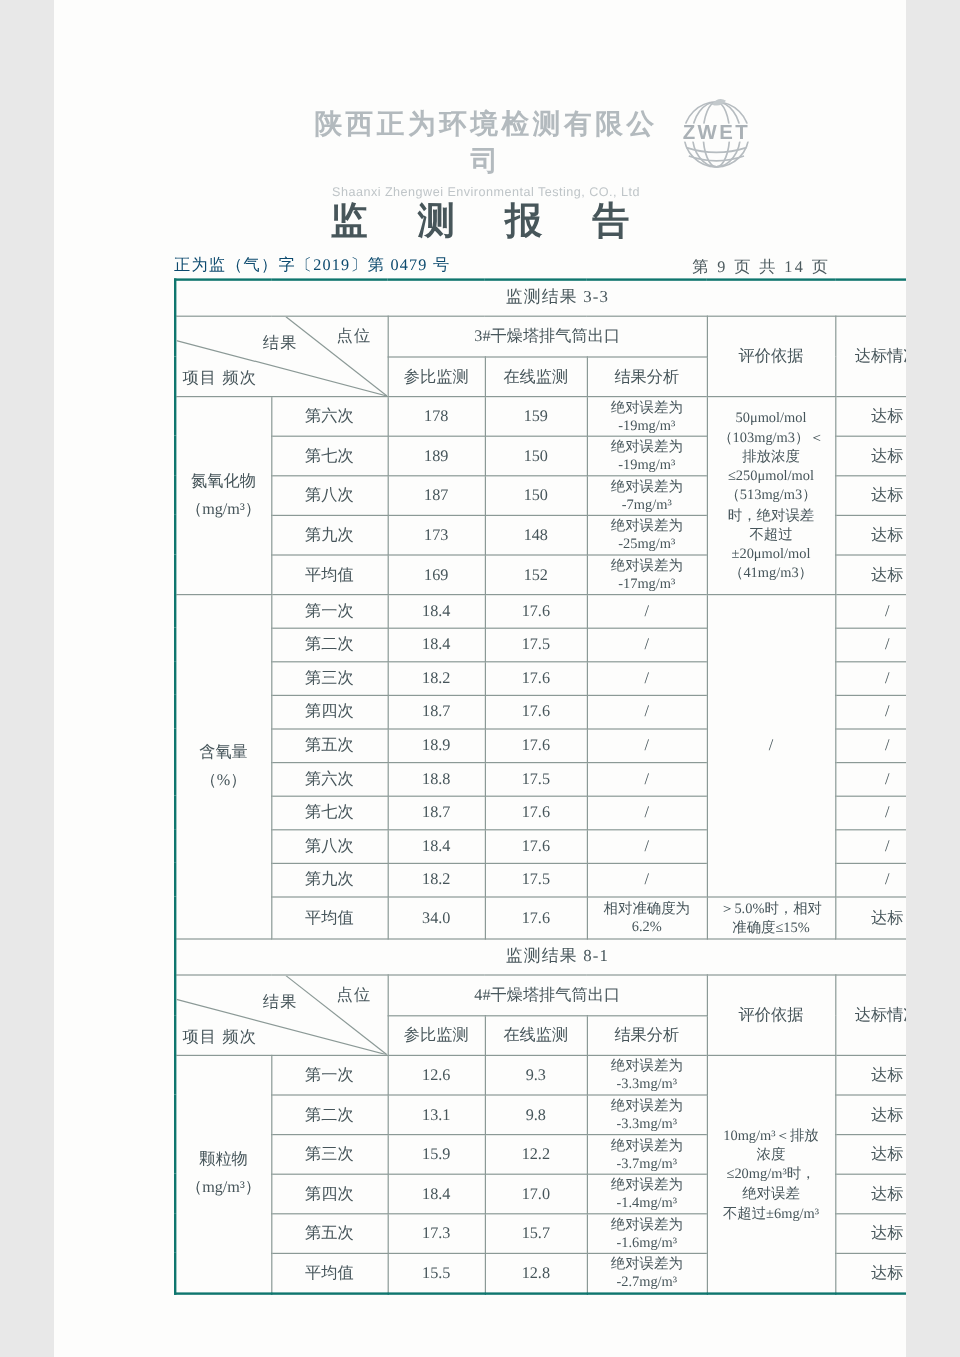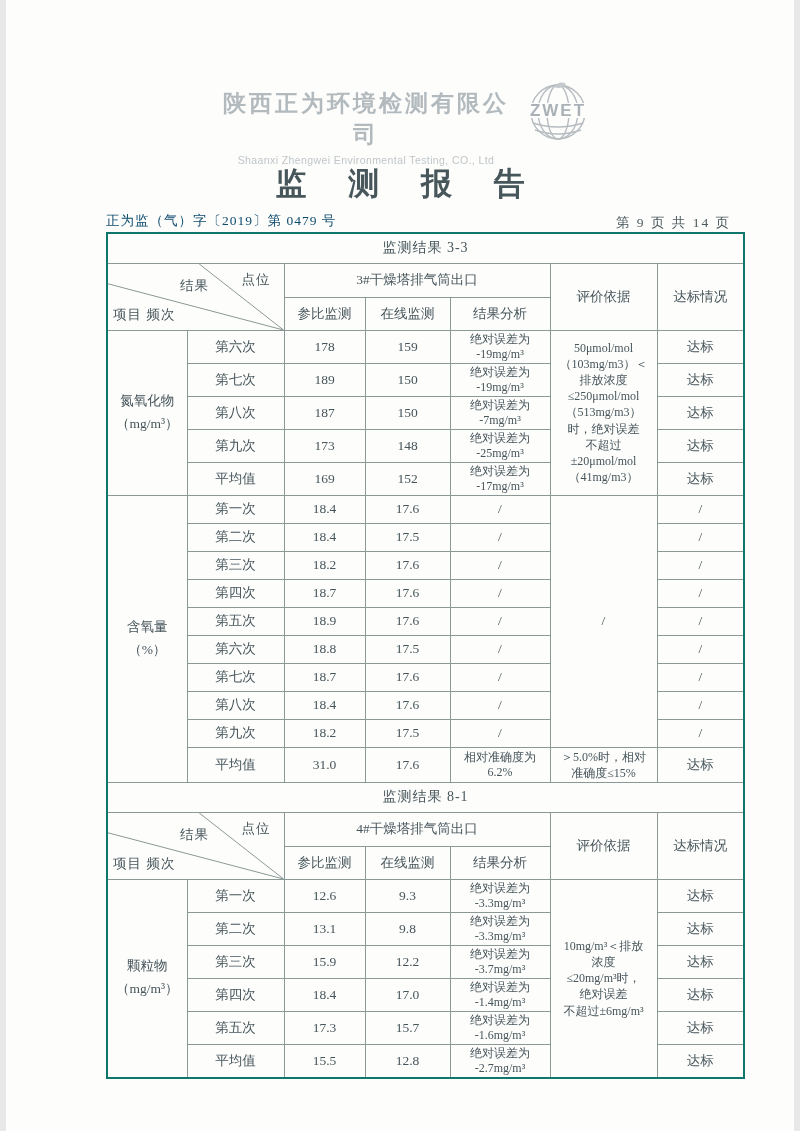--- a/index.html
+++ b/index.html
@@ -1,17 +1,17 @@
 <!DOCTYPE html>
 <html><head>
 <meta charset="utf-8">
 <style>
   html,body{margin:0;padding:0;background:#e8e8e8;}
   .page{
-    position:relative;width:788px;height:1131px;margin:0 auto;
+    position:relative;width:710px;height:1131px;margin:0 auto;
     background:#fdfdfc;overflow:hidden;
     font-family:"Liberation Serif","DejaVu Serif",serif;
     color:#47565a;
   }
   
   .brand{position:absolute;left:210px;top:88px;width:300px;text-align:center;}
   .brand-cn{font-size:23px;font-weight:700;letter-spacing:3px;color:#b3babe;}
   .brand-en{margin-top:4px;font-size:10.5px;color:#bfc5c8;letter-spacing:.4px;
     font-family:"Liberation Sans","DejaVu Sans",sans-serif;}
   .logo{position:absolute;left:512px;top:78px;width:80px;height:66px;}
@@ -225,21 +225,21 @@
     </tr>
     <tr class="h28">
       <td>第九次</td>
       <td>18.2</td>
       <td>17.5</td>
       <td>/</td>
       <td>/</td>
     </tr>
     <tr class="h32">
       <td>平均值</td>
-      <td>31.0</td>
+      <td>34.0</td>
       <td>17.6</td>
       <td class="small preline">相对准确度为
 6.2%</td>
       <td class="basis-cell">＞5.0%时，相对
 准确度≤15%</td>
       <td>达标</td>
     </tr>
 
     <tr class="sect-title h30">
       <td colspan="7">监测结果 8-1</td>

